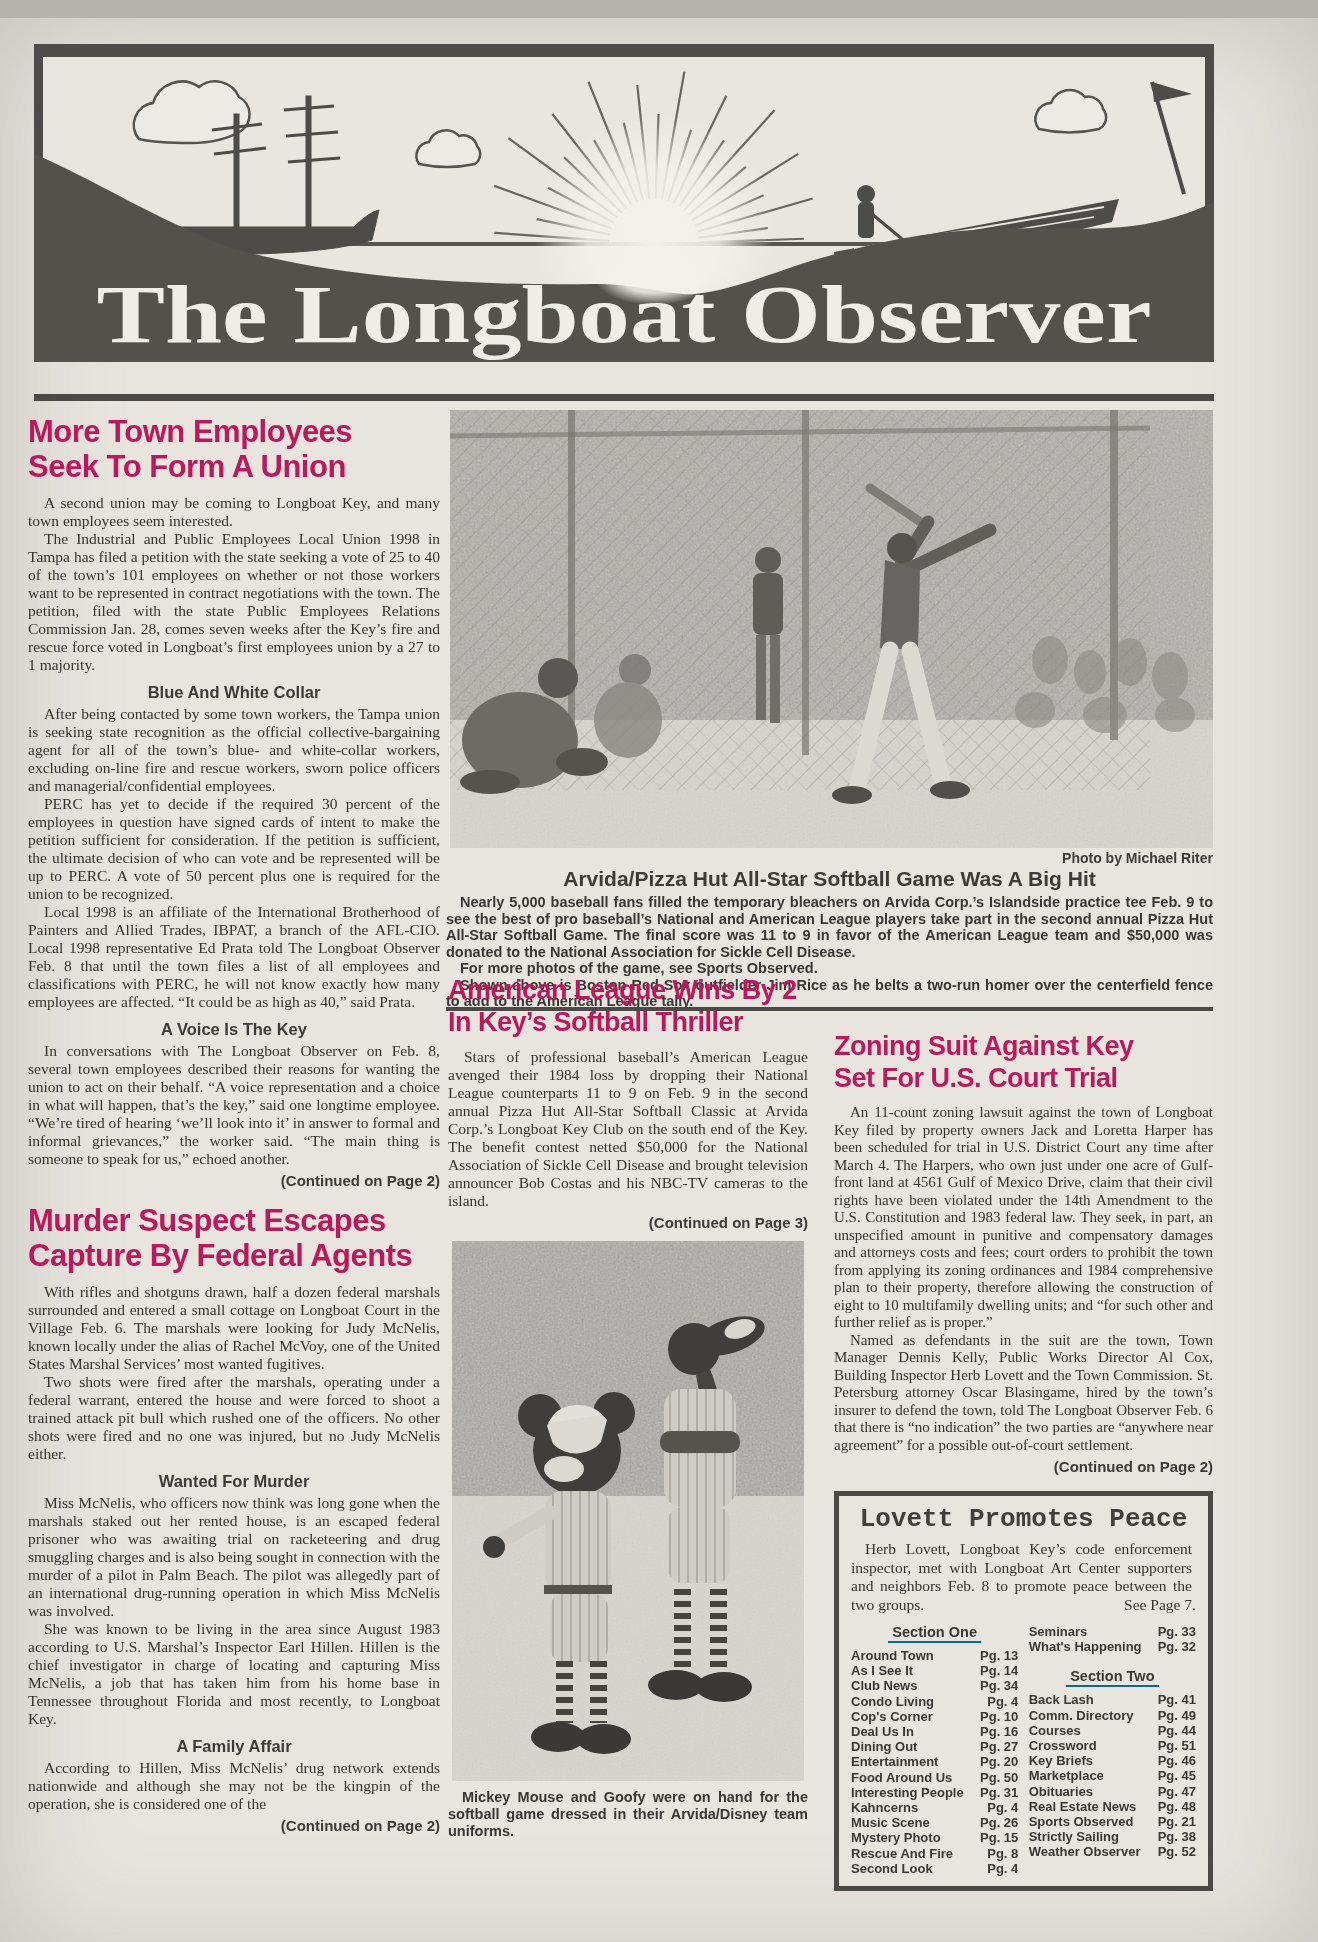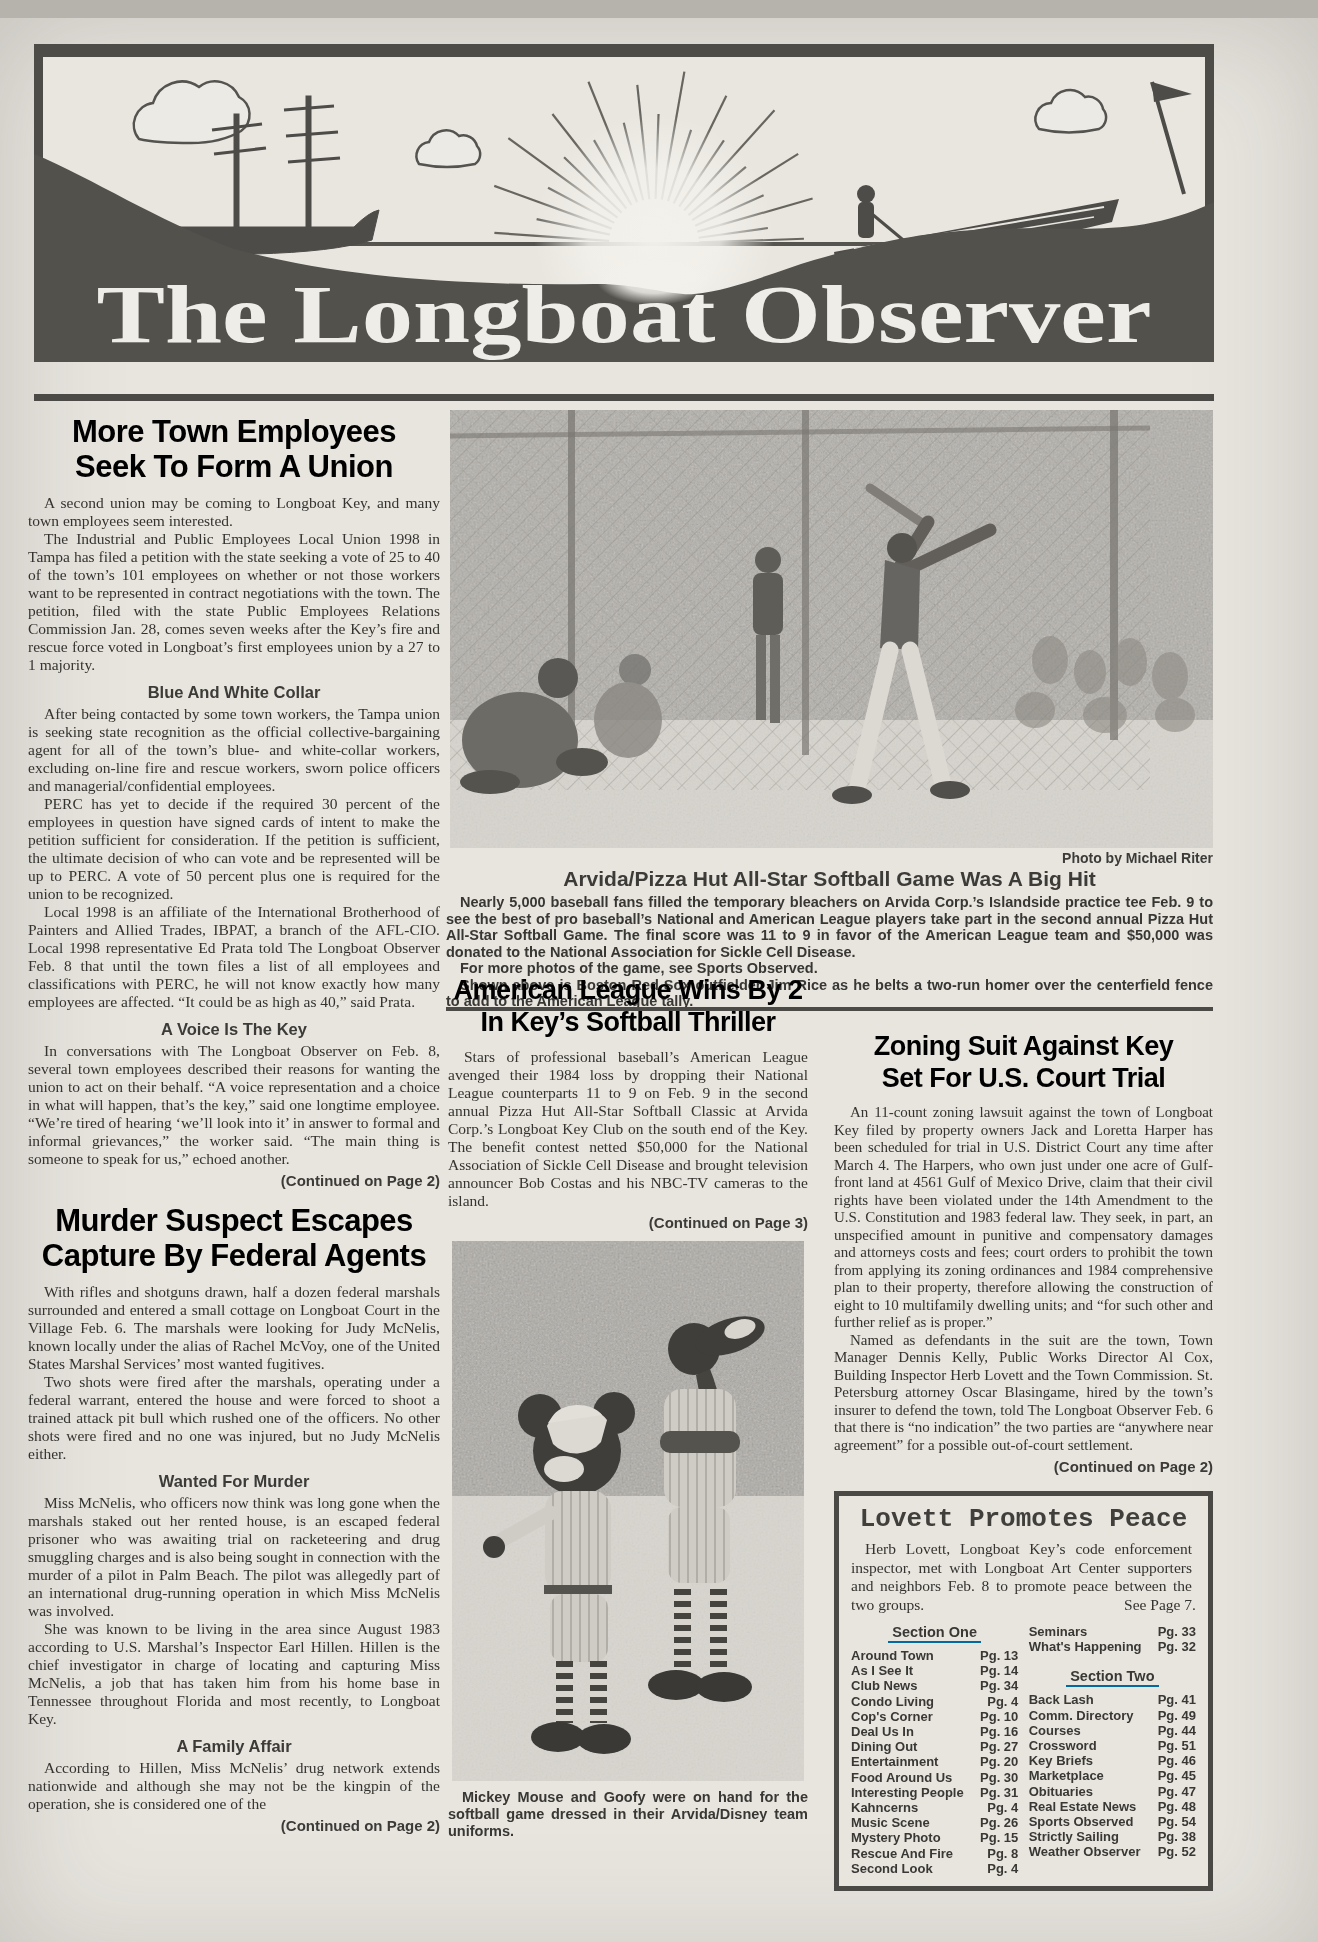--- a/index.html
+++ b/index.html
@@ -17,22 +17,22 @@
     font-family:"Liberation Sans", sans-serif;font-weight:bold;font-size:16px;color:#2f2e2b;
   }
   .infobar .tagline{font-style:italic;}
   .infobar .price{font-size:19px;letter-spacing:1px;}
   .thick-rule{position:absolute;left:34px;top:376px;width:1180px;height:7px;background:#4b4a46;}
   
   .col-left{position:absolute;left:28px;top:396px;width:412px;}
   .col-mid{position:absolute;left:448px;top:956px;width:360px;}
   .col-right{position:absolute;left:834px;top:1012px;width:379px;}
   .headline{
-    font-family:"Liberation Sans", sans-serif;font-weight:bold;color:#000000;
-    font-size:31px;line-height:35px;white-space:pre-line;letter-spacing:-0.5px;margin:0 0 10px 0;text-align:center;
+    font-family:"Liberation Sans", sans-serif;font-weight:bold;color:#be185d;
+    font-size:31px;line-height:35px;white-space:pre-line;letter-spacing:-0.5px;margin:0 0 10px 0;
   }
   .headline.small{font-size:27px;line-height:32px;}
   .body-text p{margin:0;text-indent:16px;text-align:justify;font-size:15.5px;line-height:18px;}
   .col-right .body-text p{font-size:15px;line-height:17.5px;}
   .subhead{
     font-family:"Liberation Sans", sans-serif;font-weight:bold;font-size:16.5px;color:#3c3b38;
     text-align:center;margin:9px 0 3px 0;
   }
   .continued{
     font-family:"Liberation Sans", sans-serif;font-weight:bold;font-size:15px;color:#3c3b38;
@@ -392,21 +392,21 @@
           <div class="idx-row">
               <span>Dining Out</span>
               <span>Pg. 27</span>
             </div>
           <div class="idx-row">
               <span>Entertainment</span>
               <span>Pg. 20</span>
             </div>
           <div class="idx-row">
               <span>Food Around Us</span>
-              <span>Pg. 30</span>
+              <span>Pg. 50</span>
             </div>
           <div class="idx-row">
               <span>Interesting People</span>
               <span>Pg. 31</span>
             </div>
           <div class="idx-row">
               <span>Kahncerns</span>
               <span>Pg. 4</span>
             </div>
           <div class="idx-row">
@@ -463,21 +463,21 @@
           <div class="idx-row">
               <span>Obituaries</span>
               <span>Pg. 47</span>
             </div>
           <div class="idx-row">
               <span>Real Estate News</span>
               <span>Pg. 48</span>
             </div>
           <div class="idx-row">
               <span>Sports Observed</span>
-              <span>Pg. 54</span>
+              <span>Pg. 21</span>
             </div>
           <div class="idx-row">
               <span>Strictly Sailing</span>
               <span>Pg. 38</span>
             </div>
           <div class="idx-row">
               <span>Weather Observer</span>
               <span>Pg. 52</span>
             </div>
         </div>

